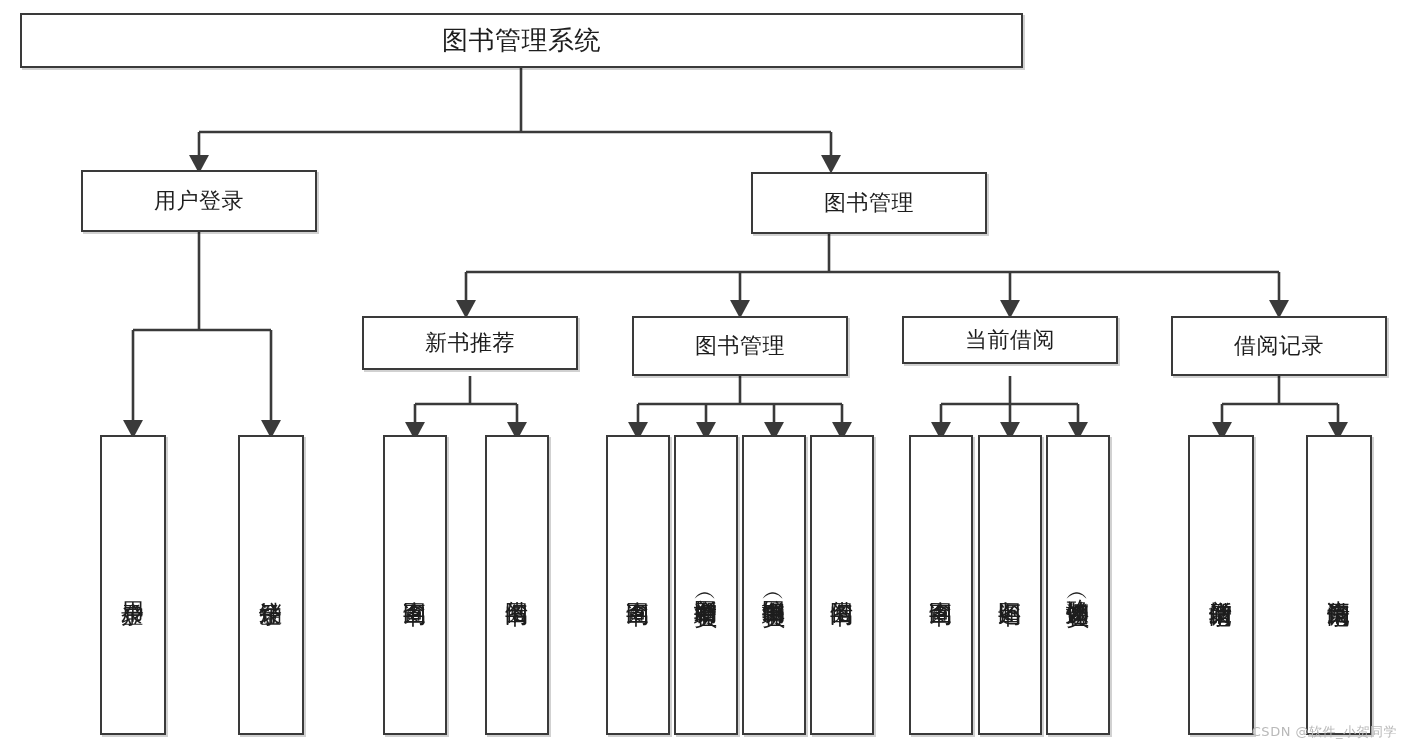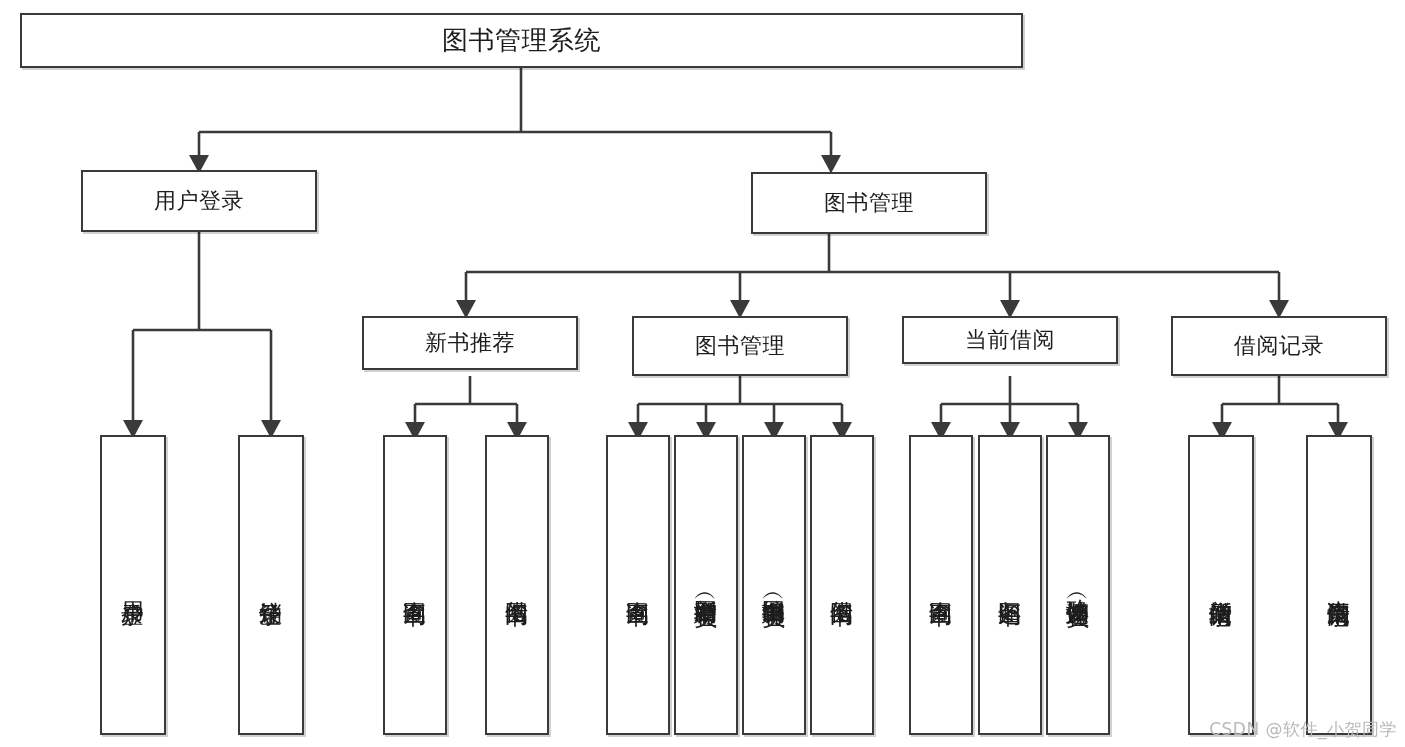--- a/index.html
+++ b/index.html
@@ -53,21 +53,21 @@
     font-size: 23px;
     line-height: 1.22;
     letter-spacing: 1px;
     white-space: normal;
     max-height: 280px;
   }
   #watermark {
     position: absolute;
     right: 8px;
     bottom: 6px;
-    font-size: 17px;
+    font-size: 13px;
     color: #b9b9b9;
     letter-spacing: 0.5px;
     z-index: 5;
     font-family: "DejaVu Sans", "Liberation Sans", sans-serif;
   }
 </style>
 </head>
 <body>
 
 <div id="canvas">

